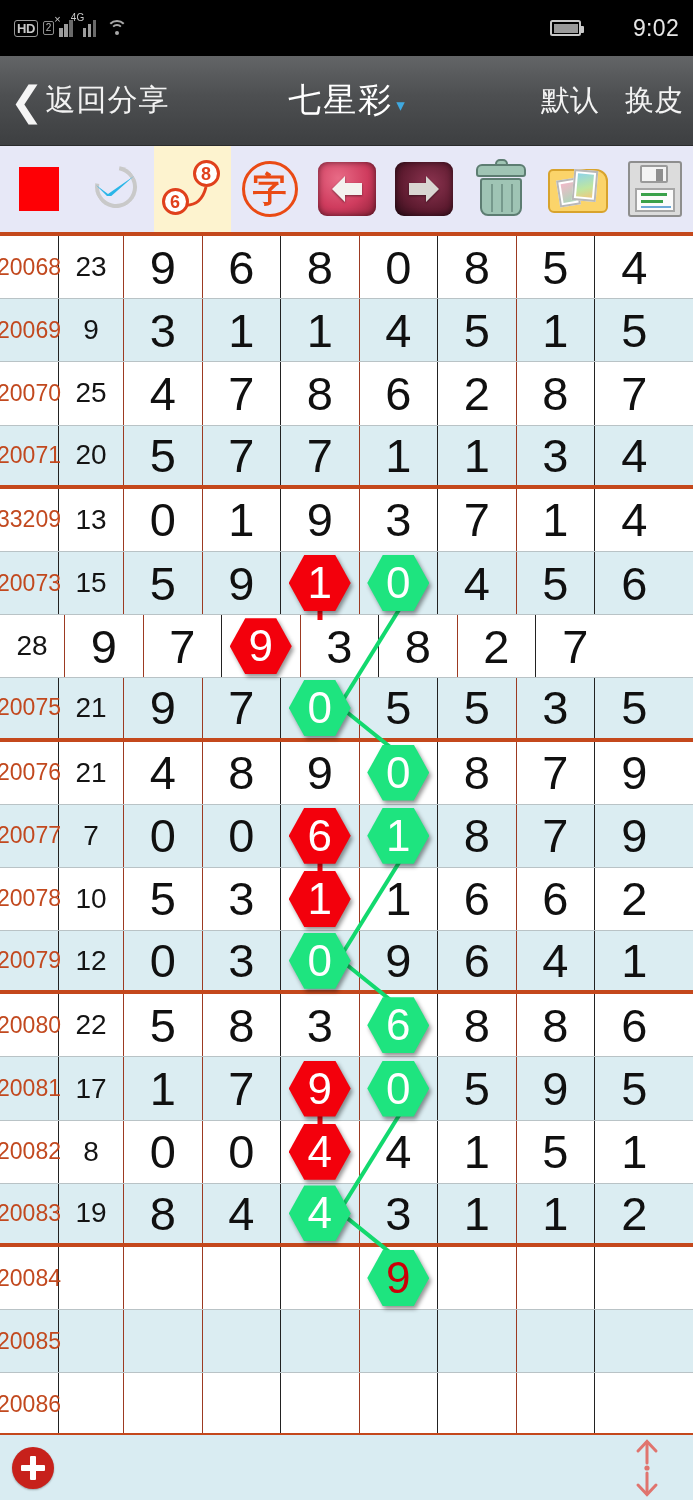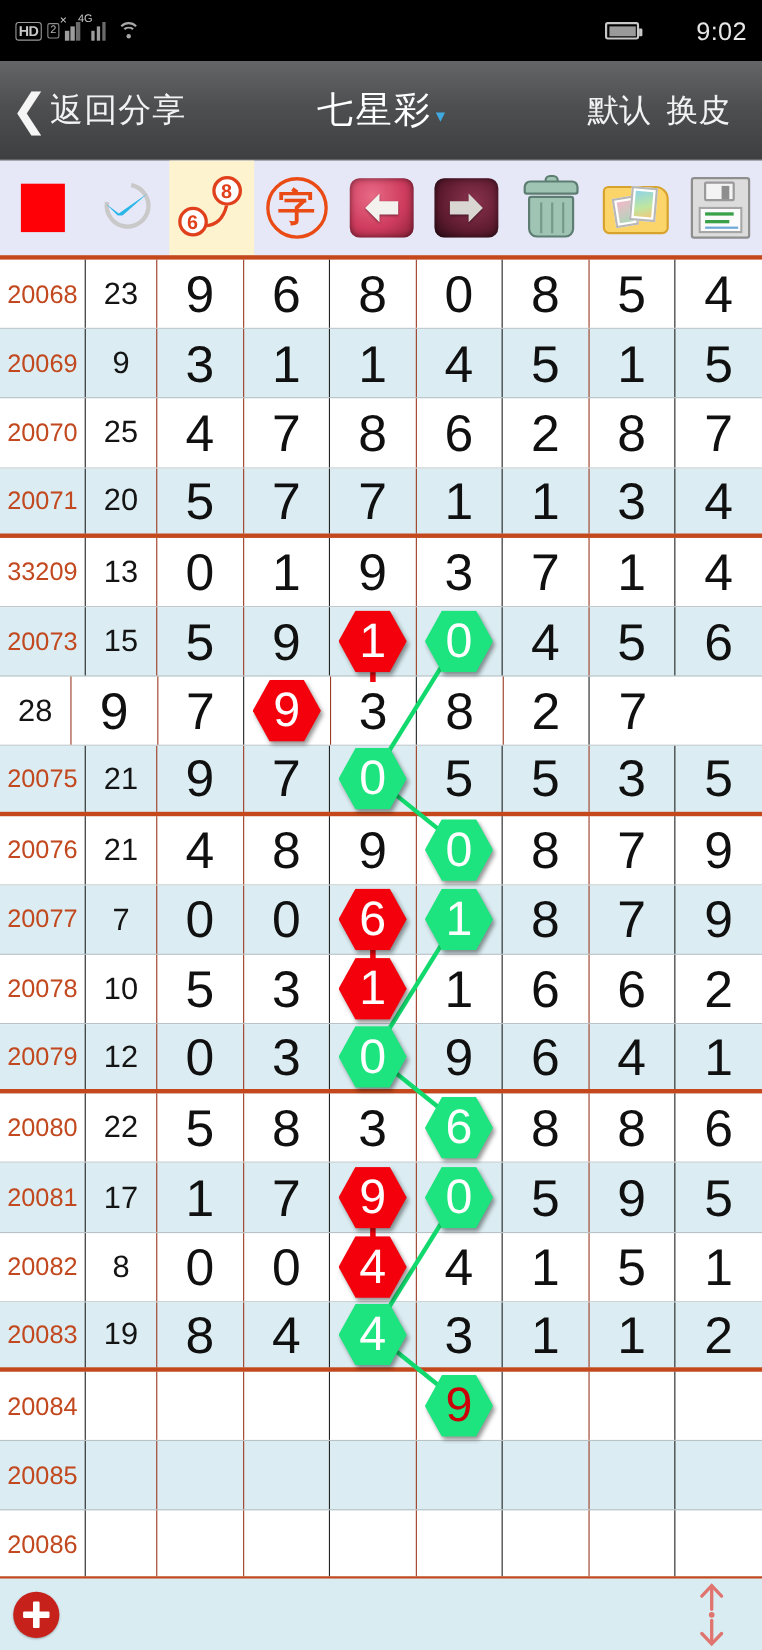--- a/index.html
+++ b/index.html
@@ -90,22 +90,22 @@
   }
   .nav-title {
     font-size: 33px; color: #ffffff; letter-spacing: 2px;
     pointer-events: auto; cursor: pointer;
   }
   .nav-caret {
     color: #3fa9e0; font-size: 17px; margin-left: 3px;
     margin-top: 10px; pointer-events: auto; cursor: pointer;
   }
   .nav-right {
-    margin-left: auto; margin-right: 29px;
-    display: flex; align-items: center; gap: 14px;
+    margin-left: auto; margin-right: 10px;
+    display: flex; align-items: center; gap: 26px;
   }
   .nav-right span { color: #f2f2f2; font-size: 29px; cursor: pointer; }
 
   
   .toolbar {
     position: absolute; top: 146px; left: 0;
     width: 693px; height: 86px;
     background: #e7e8f7;
     display: flex; align-items: center;
   }
@@ -228,21 +228,21 @@
   .row.groupend { border-bottom: 4px solid #c4481c; }
   .cell {
     position: relative;
     display: flex; align-items: center; justify-content: center;
     height: 100%;
     border-right: 1px solid #9c3a22;
     font-size: 47px; color: #101010;
     font-family: "Liberation Sans", sans-serif;
   }
   .cell.c-period {
-    width: 78px; font-size: 23px; color: #c2491f;
+    width: 59px; font-size: 23px; color: #c2491f;
     border-right: 1px solid #222;
     justify-content: center;
   }
   .cell.c-sum {
     width: 65px; font-size: 28px; color: #141414;
   }
   .cell.c-num { width: 78.5px; }
   .cell.c-num.sep-dark { border-right: 1px solid #222; }
   .cell.c-num:last-child { border-right: none; }
 

